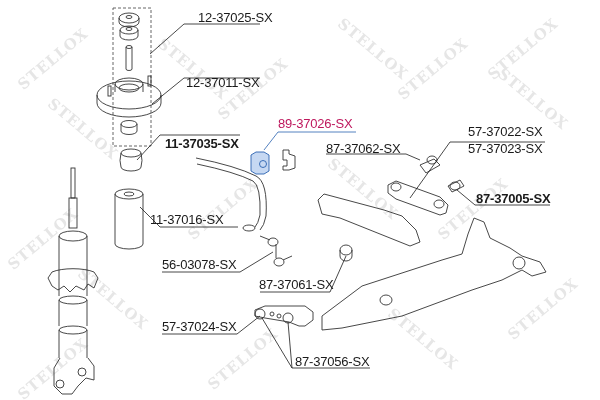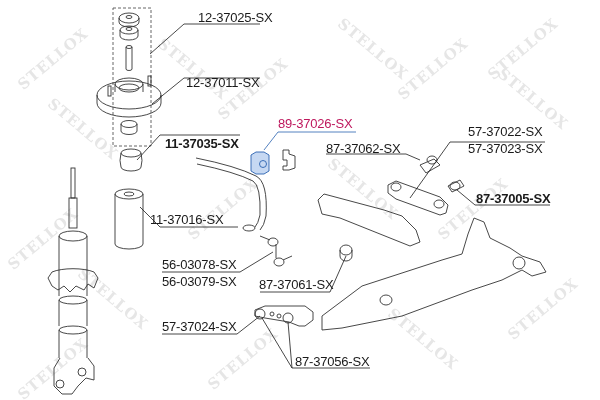--- a/index.html
+++ b/index.html
@@ -163,18 +163,17 @@
   <div class="lbl" style="left:186px;top:11px;margin-left:12px;">12-37025-SX</div>
   <div class="lbl" style="left:186px;top:76px;">12-37011-SX</div>
   <div class="lbl" style="left:165px;top:137px;font-weight:bold;">11-37035-SX</div>
   <div class="lbl" style="left:150px;top:213px;">11-37016-SX</div>
   <div class="lbl hl" style="left:278px;top:117px;">89-37026-SX</div>
   <div class="lbl" style="left:326px;top:142px;">87-37062-SX</div>
   <div class="lbl" style="left:468px;top:125px;">57-37022-SX</div>
   <div class="lbl" style="left:468px;top:142px;">57-37023-SX</div>
   <div class="lbl" style="left:476px;top:192px;font-weight:bold;">87-37005-SX</div>
   <div class="lbl" style="left:162px;top:258px;">56-03078-SX</div>
-  <div class="lbl" style="left:162px;top:275px;">56-03079-SX</div>
   <div class="lbl" style="left:259px;top:278px;text-align:right;">87-37061-SX</div>
   <div class="lbl" style="left:162px;top:320px;">57-37024-SX</div>
   <div class="lbl" style="left:295px;top:355px;">87-37056-SX</div>
 
 </div>
 
 </body></html>

